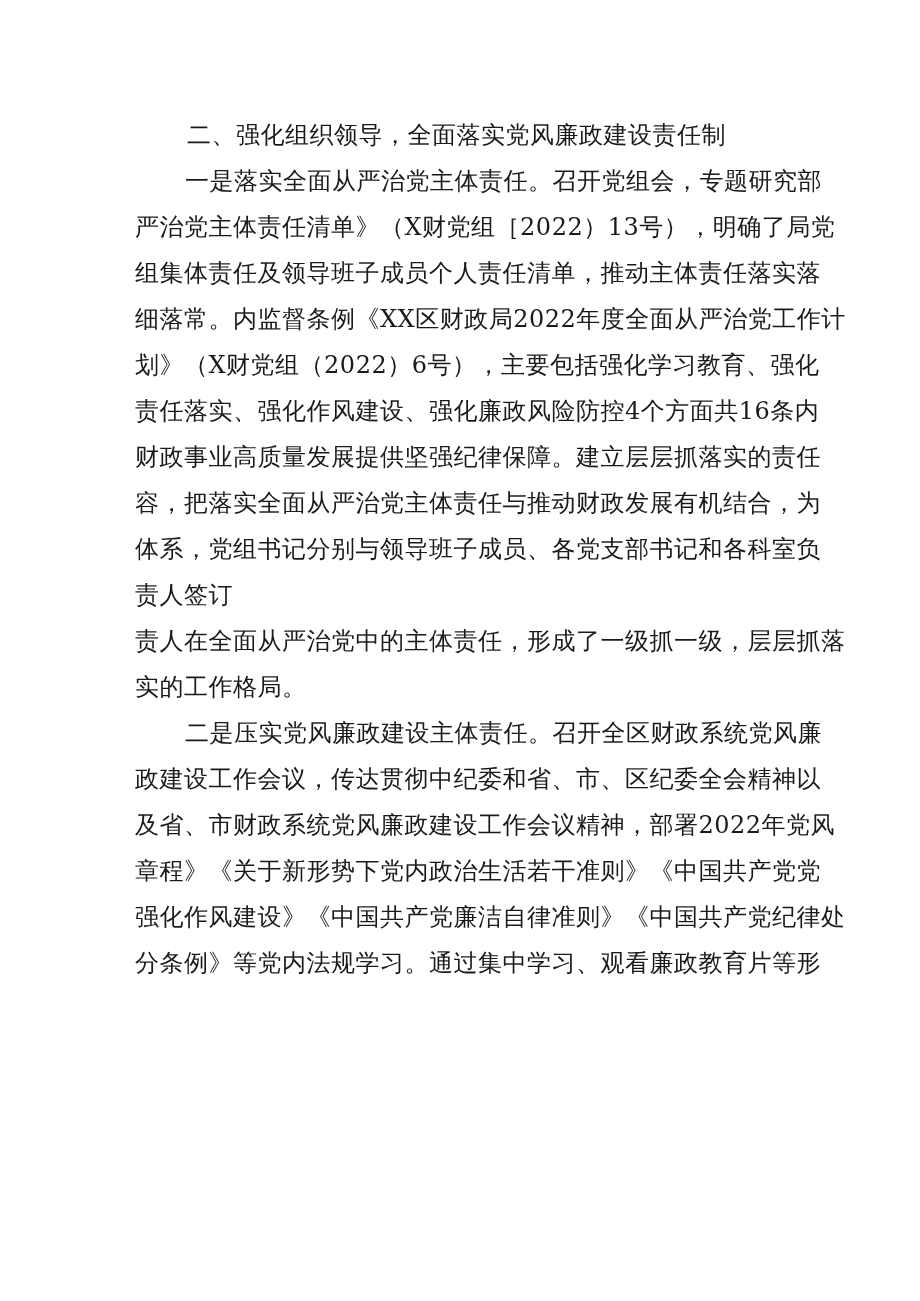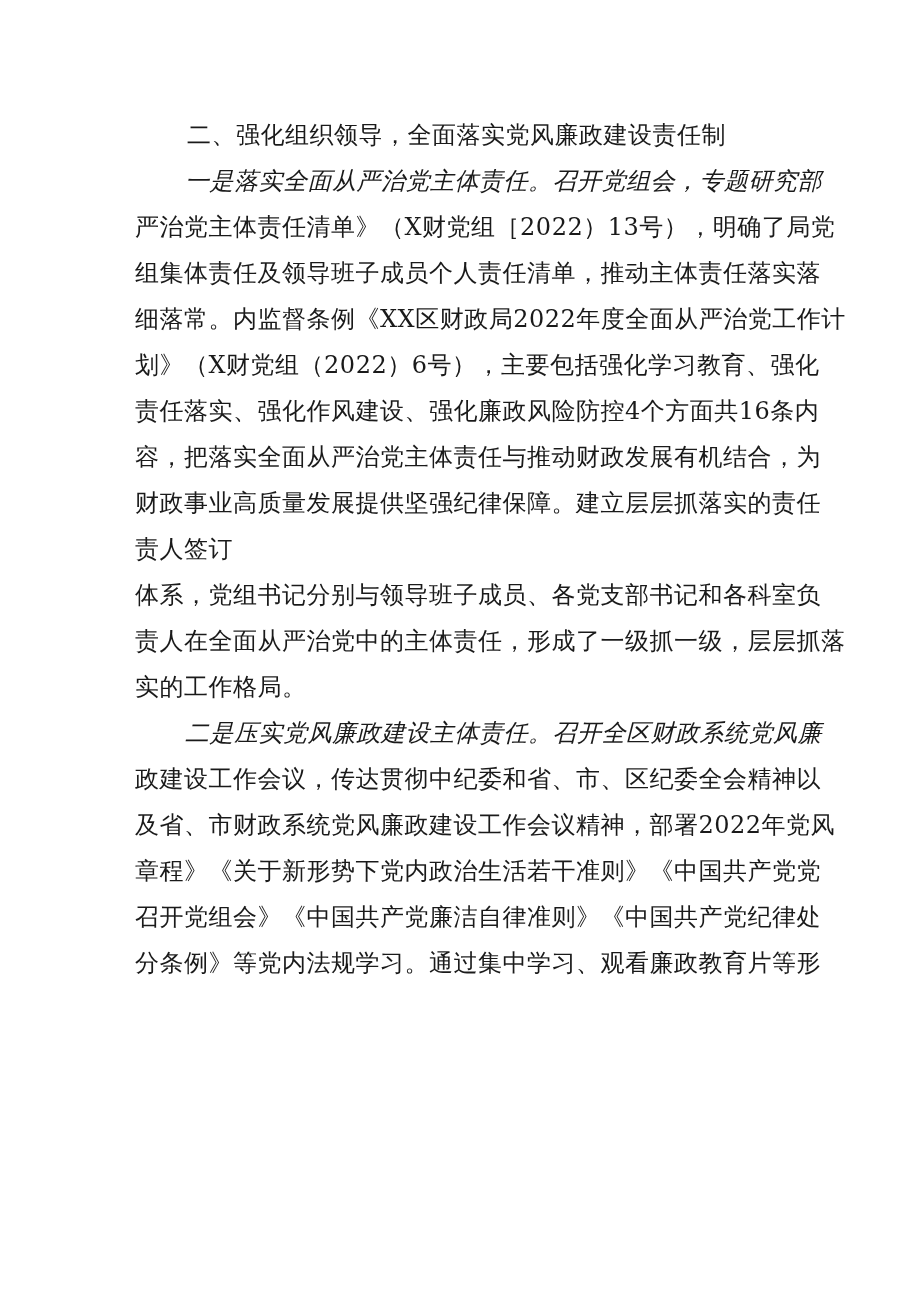--- a/index.html
+++ b/index.html
@@ -2,49 +2,49 @@
 <html><head>
 <meta charset="utf-8">
 <style>
   html,body{margin:0;padding:0;background:#ffffff;}
   body{width:920px;height:1301px;overflow:hidden;position:relative;
        font-family:"DejaVu Serif","Liberation Serif",serif;color:#1a1a1a;}
   .page{position:absolute;left:135px;top:112px;width:656px;}
   .line{height:46px;line-height:46px;font-size:24px;white-space:nowrap;
         text-align:justify;text-align-last:justify;letter-spacing:0.5px;}
   .line.last{text-align-last:left;}
-  .indent{padding-left:50px;font-style:italic;}
+  .indent{padding-left:50px;}
   .heading{padding-left:52px;text-align-last:left;}
   .small-indent{padding-left:14px;}
 </style>
 </head>
 <body>
 
 <div class="page">
   <div class="line heading">二、强化组织领导，全面落实党风廉政建设责任制</div>
 
   <div>
     <div class="line indent">一是落实全面从严治党主体责任。召开党组会，专题研究部</div>
     <div class="line">严治党主体责任清单》（X财党组［2022）13号），明确了局党</div>
     <div class="line">组集体责任及领导班子成员个人责任清单，推动主体责任落实落</div>
     <div class="line">细落常。内监督条例《XX区财政局2022年度全面从严治党工作计</div>
     <div class="line">划》（X财党组（2022）6号），主要包括强化学习教育、强化</div>
     <div class="line">责任落实、强化作风建设、强化廉政风险防控4个方面共16条内</div>
+    <div class="line">财政事业高质量发展提供坚强纪律保障。建立层层抓落实的责任</div>
     <div class="line">容，把落实全面从严治党主体责任与推动财政发展有机结合，为</div>
-    <div class="line">财政事业高质量发展提供坚强纪律保障。建立层层抓落实的责任</div>
+    <div class="line">体系，党组书记分别与领导班子成员、各党支部书记和各科室负</div>
     <div class="line last">责人签订</div>
-    <div class="line">体系，党组书记分别与领导班子成员、各党支部书记和各科室负</div>
   </div>
 
   <div>
     <div class="line">责人在全面从严治党中的主体责任，形成了一级抓一级，层层抓落</div>
     <div class="line last">实的工作格局。</div>
   </div>
 
   <div>
     <div class="line indent">二是压实党风廉政建设主体责任。召开全区财政系统党风廉</div>
     <div class="line">政建设工作会议，传达贯彻中纪委和省、市、区纪委全会精神以</div>
     <div class="line">及省、市财政系统党风廉政建设工作会议精神，部署2022年党风</div>
     <div class="line">章程》《关于新形势下党内政治生活若干准则》《中国共产党党</div>
-    <div class="line">召开党组会》《中国共产党廉洁自律准则》《中国共产党纪律处</div>
+    <div class="line">强化作风建设》《中国共产党廉洁自律准则》《中国共产党纪律处</div>
     <div class="line">分条例》等党内法规学习。通过集中学习、观看廉政教育片等形</div>
   </div>
 </div>
 
 </body></html>

